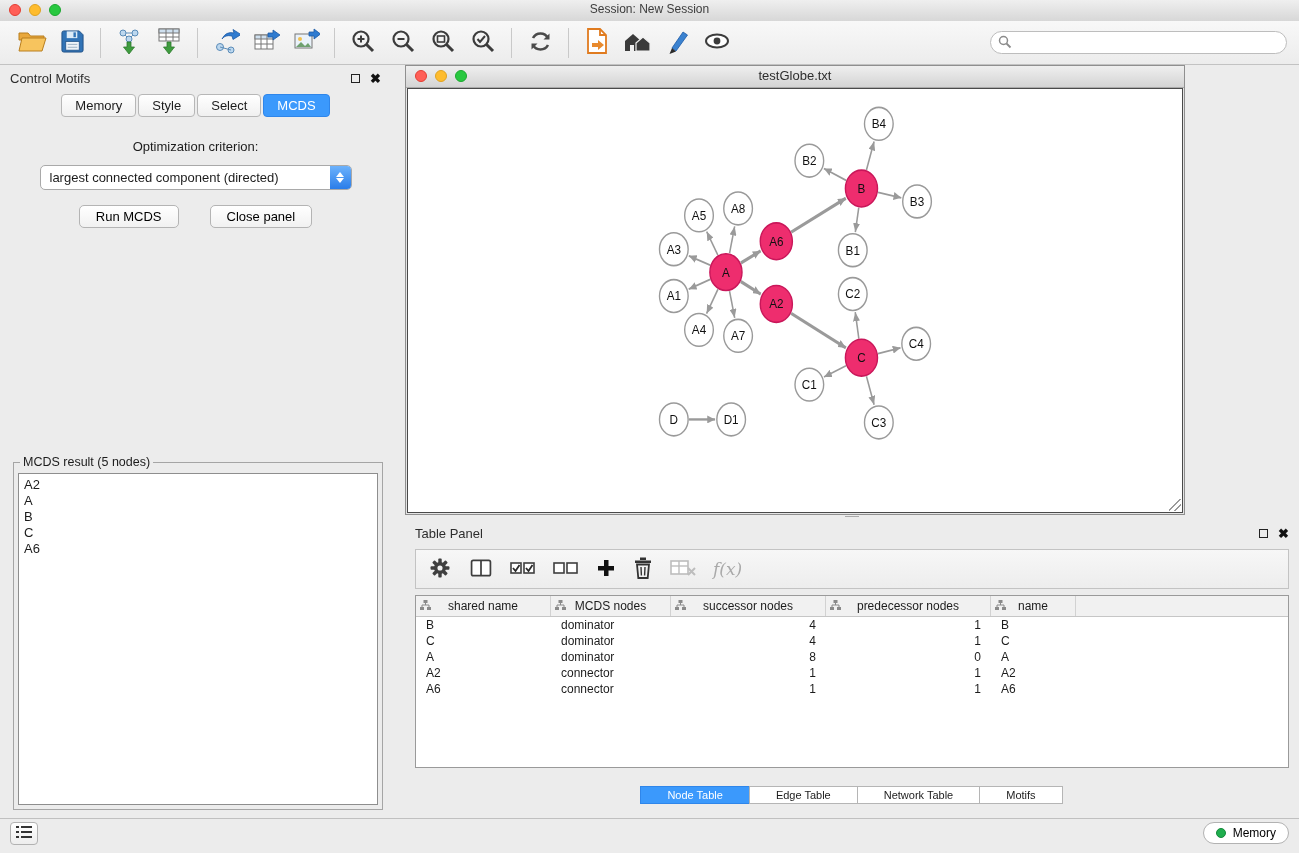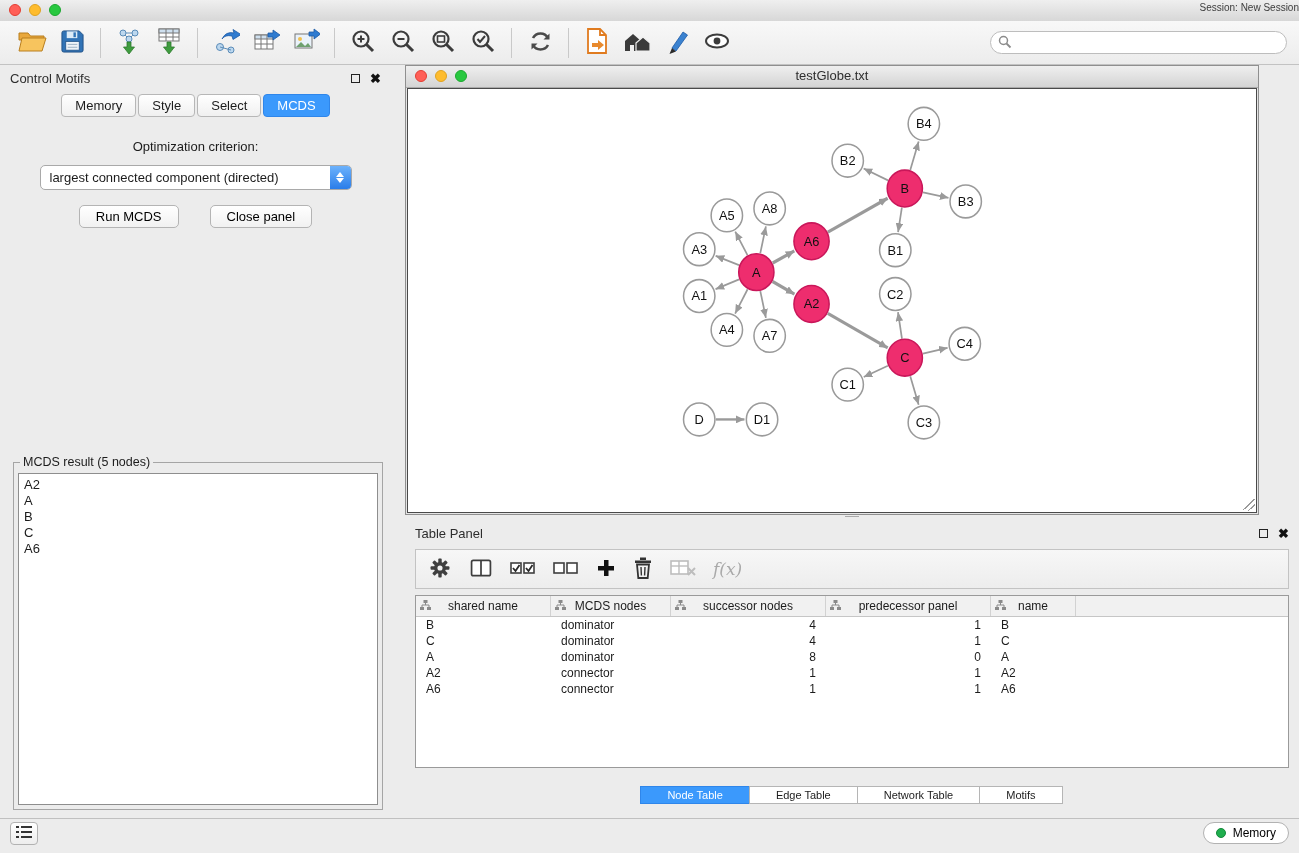--- a/index.html
+++ b/index.html
@@ -1,21 +1,21 @@
 <!DOCTYPE html>
 <html><head>
 <meta charset="utf-8">
 <style>
   html,body{margin:0;padding:0;}
   body{font-family:"Liberation Sans",sans-serif;background:#666;}
   .app{position:relative;width:1299px;height:853px;background:#ececec;overflow:hidden;color:#1c1c1c;font-size:13px;}
 
   
   .titlebar{position:absolute;top:0;left:0;right:0;height:21px;background:linear-gradient(#efefef,#d7d7d7);border-bottom:1px solid #b3b3b3;}
-  .titlebar .title{position:absolute;left:0;right:0;top:2px;text-align:right;font-size:10px;color:#3d3d3d;}
+  .titlebar .title{position:absolute;left:0;right:0;top:2px;text-align:center;font-size:12px;color:#3d3d3d;}
   .lights{position:absolute;left:9px;top:4px;display:flex;gap:8px;}
   .light{width:12px;height:12px;border-radius:50%;box-sizing:border-box;}
   .l-red{background:#ff5f57;border:1px solid #e33e32;}
   .l-yellow{background:#febc2e;border:1px solid #e0a320;}
   .l-green{background:#28c840;border:1px solid #1ba82f;}
 
   
   .toolbar{position:absolute;top:21px;left:0;right:0;height:44px;background:linear-gradient(#f8f8f8,#ececec);border-bottom:1px solid #c2c2c2;display:flex;align-items:center;padding:0 12px;box-sizing:border-box;}
   .tb-btn{width:40px;height:36px;display:flex;align-items:center;justify-content:center;background:transparent;border:0;padding:0;}
   .tb-sep{width:1px;height:30px;background:#c9c9c9;margin:0 8px;}
@@ -38,21 +38,21 @@
   .arr-up{width:0;height:0;border-left:4px solid transparent;border-right:4px solid transparent;border-bottom:5px solid #fff;}
   .arr-dn{width:0;height:0;border-left:4px solid transparent;border-right:4px solid transparent;border-top:5px solid #fff;}
   .btn-row{display:flex;justify-content:center;gap:31px;margin-top:15px;}
   .mac-btn{padding:3px 16px;font-size:13px;background:linear-gradient(#ffffff,#f1f1f1);border:1px solid #b4b4b4;border-radius:5px;font-family:"Liberation Sans",sans-serif;}
   .result-fieldset{position:absolute;left:13px;right:8px;top:390px;height:345px;border:1px solid #a5a5a5;margin:0;padding:4px;}
   .result-fieldset legend{font-size:12.5px;padding:0 3px;margin-left:2px;color:#1c1c1c;}
   .result-box{width:100%;height:100%;background:#fff;border:1px solid #8e8e8e;box-sizing:border-box;padding:3px 5px;overflow:auto;}
   .result-item{font-size:13px;line-height:16px;}
 
   
-  .network-window{position:absolute;left:405px;top:65px;width:854px;height:450px;border:1px solid #8f8f8f;background:#e4e4e4;box-sizing:border-box;}
+  .network-window{position:absolute;left:405px;top:65px;width:780px;height:450px;border:1px solid #8f8f8f;background:#e4e4e4;box-sizing:border-box;}
   .net-titlebar{height:21px;background:linear-gradient(#efefef,#d4d4d4);border-bottom:1px solid #aaa;position:relative;}
   .net-titlebar .title{position:absolute;left:0;right:0;top:2px;text-align:center;font-size:13px;color:#2e2e2e;}
   .net-lights{position:absolute;left:9px;top:4px;display:flex;gap:8px;}
   .net-canvas{position:absolute;top:22px;left:1px;right:1px;bottom:1px;background:#fff;border:1px solid #4a4a4a;box-sizing:border-box;}
   .net-canvas svg{width:100%;height:100%;display:block;}
   .resize-grip{position:absolute;right:1px;bottom:1px;width:12px;height:12px;background:
     linear-gradient(135deg,transparent 45%,#9a9a9a 45%,#9a9a9a 50%,transparent 50%,transparent 70%,#9a9a9a 70%,#9a9a9a 75%,transparent 75%);}
 
   
   .table-panel{position:absolute;left:405px;top:521px;width:894px;height:293px;background:#ececec;}
@@ -493,21 +493,21 @@
               </svg></span>
             <span class="th-label">successor nodes</span>
           </div>
           <div class="th" style="width: 165px;">
             <span class="sort-ic"><svg width="11" height="11" viewBox="0 0 11 11">
                 <rect x="3.5" y="0" width="4" height="3" fill="#8a8a8a"></rect>
                 <rect x="0" y="7" width="4" height="3" fill="#8a8a8a"></rect>
                 <rect x="7" y="7" width="4" height="3" fill="#8a8a8a"></rect>
                 <path d="M5.5 3 v2 M2 7 V5 h7 v2" stroke="#8a8a8a" fill="none"></path>
               </svg></span>
-            <span class="th-label">predecessor panel</span>
+            <span class="th-label">predecessor nodes</span>
           </div>
           <div class="th" style="width: 85px; align-items: center;">
             <span class="sort-ic"><svg width="11" height="11" viewBox="0 0 11 11">
                 <rect x="3.5" y="0" width="4" height="3" fill="#8a8a8a"></rect>
                 <rect x="0" y="7" width="4" height="3" fill="#8a8a8a"></rect>
                 <rect x="7" y="7" width="4" height="3" fill="#8a8a8a"></rect>
                 <path d="M5.5 3 v2 M2 7 V5 h7 v2" stroke="#8a8a8a" fill="none"></path>
               </svg></span>
             <span class="th-label">name</span>
           </div>

